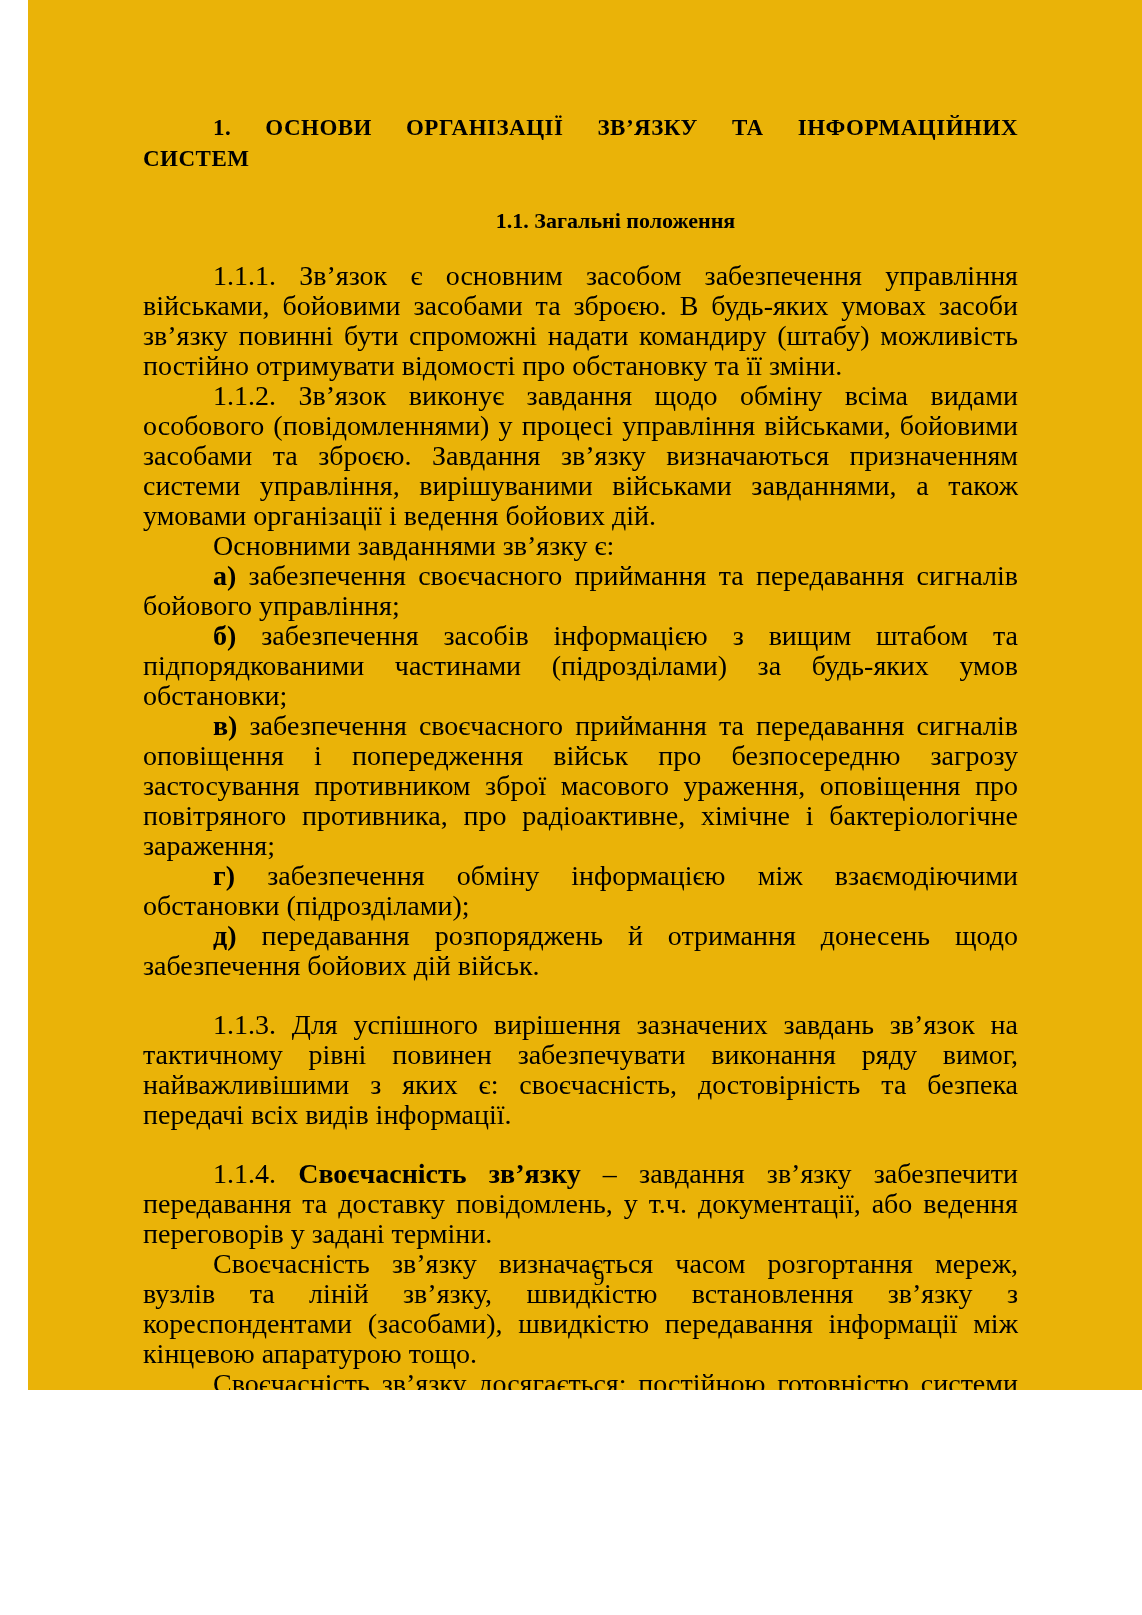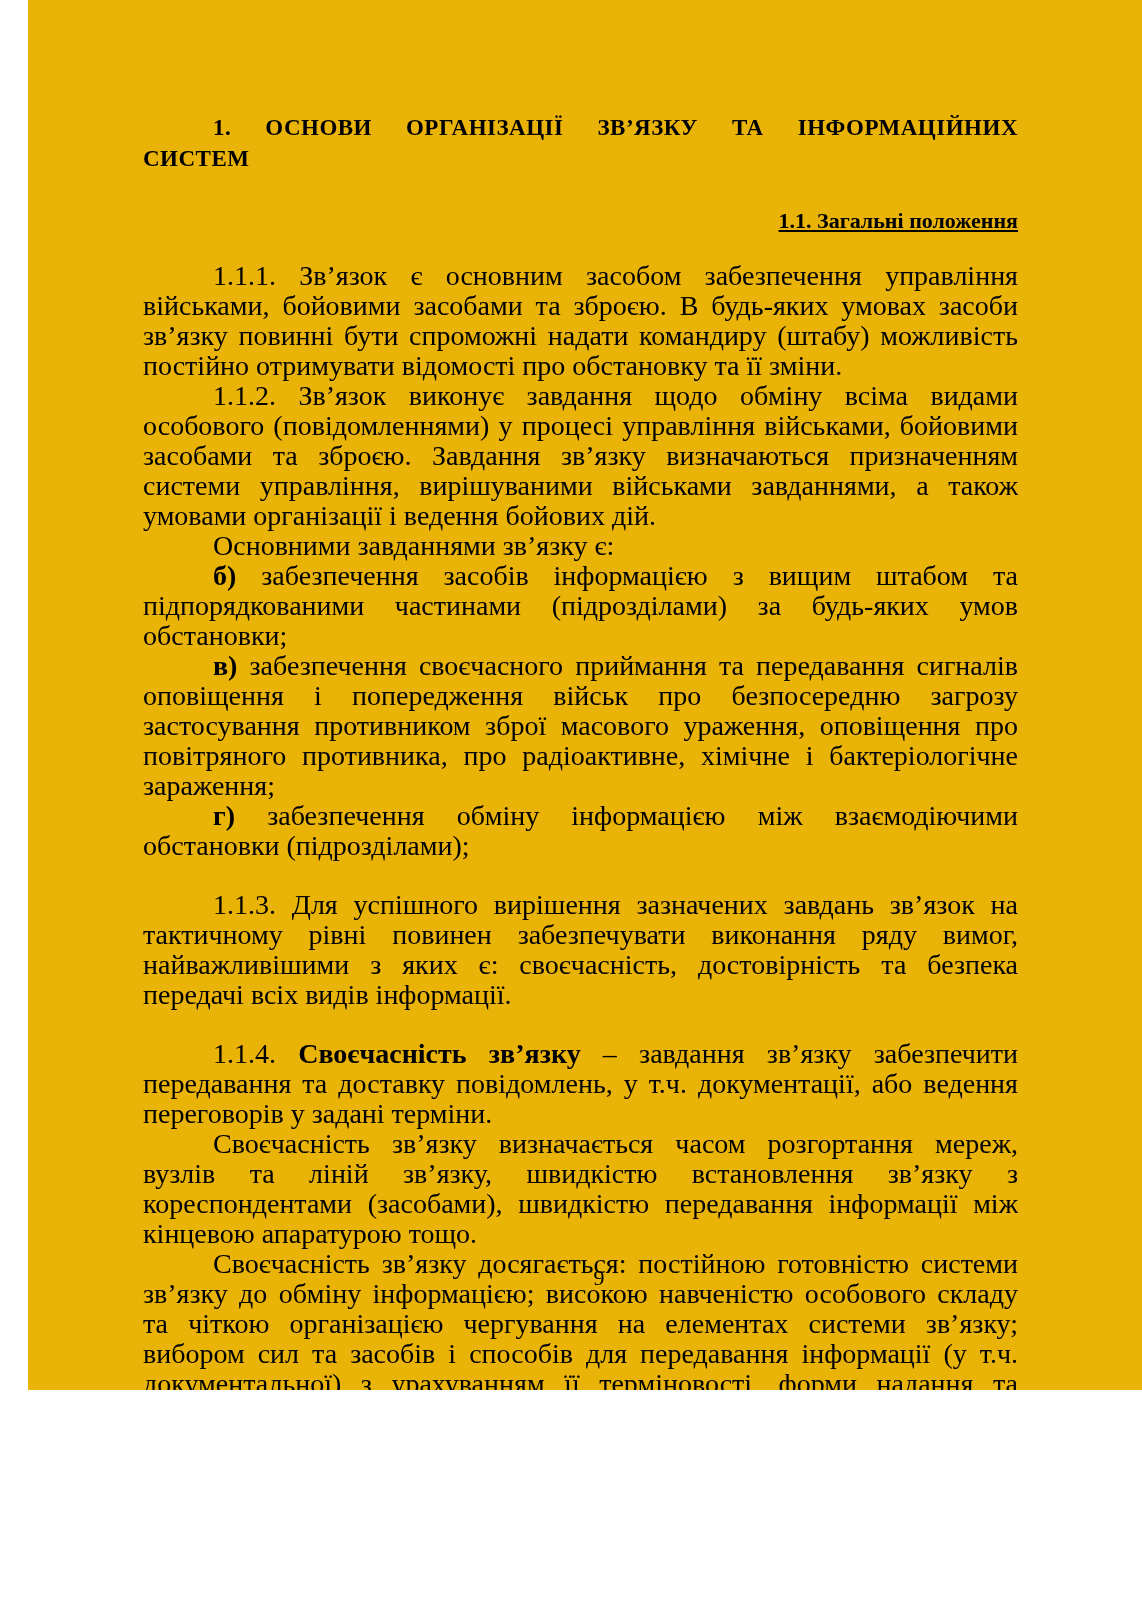--- a/index.html
+++ b/index.html
@@ -31,22 +31,21 @@
     text-indent: 70px;
     word-spacing: 14px;
     letter-spacing: 0.5px;
   }
   .section-heading {
     font-size: 22px;
     font-weight: bold;
     line-height: 29px;
     margin: 32px 0 26px 0;
     text-indent: 70px;
-    text-align: right;
-    text-decoration: underline;
+    text-align: center;
   }
   .par {
     font-size: 28px;
     line-height: 30px;
     margin: 0;
     text-align: justify;
     text-indent: 70px;
   }
   .par.spaced {
     margin-top: 29px;
@@ -73,27 +72,29 @@
     <h1 class="doc-title">1. ОСНОВИ ОРГАНІЗАЦІЇ ЗВ’ЯЗКУ ТА ІНФОРМАЦІЙНИХ СИСТЕМ</h1>
 
     <h2 class="section-heading">1.1. Загальні положення</h2>
 
     <p class="par">1.1.1. Зв’язок є основним засобом забезпечення управління військами, бойовими засобами та зброєю. В будь-яких умовах засоби зв’язку повинні бути спроможні надати командиру (штабу) можливість постійно отримувати відомості про обстановку та її зміни.</p>
 
     <p class="par">1.1.2. Зв’язок виконує завдання щодо обміну всіма видами особового (повідомленнями) у процесі управління військами, бойовими засобами та зброєю. Завдання зв’язку визначаються призначенням системи управління, вирішуваними військами завданнями, а також умовами організації і ведення бойових дій.</p>
 
     <p class="par">Основними завданнями зв’язку є:</p>
 
+    <p class="par"><b class="lead">а)</b><span> забезпечення своєчасного приймання та передавання сигналів бойового управління;</span></p>
 
     <p class="par"><b class="lead">б)</b><span> забезпечення засобів інформацією з вищим штабом та підпорядкованими частинами (підрозділами) за будь-яких умов обстановки;</span></p>
 
     <p class="par"><b class="lead">в)</b><span> забезпечення своєчасного приймання та передавання сигналів оповіщення і попередження військ про безпосередню загрозу застосування противником зброї масового ураження, оповіщення про повітряного противника, про радіоактивне, хімічне і бактеріологічне зараження;</span></p>
 
     <p class="par"><b class="lead">г)</b><span> забезпечення обміну інформацією між взаємодіючими обстановки (підрозділами);</span></p>
 
+    <p class="par"><b class="lead">д)</b><span> передавання розпоряджень й отримання донесень щодо забезпечення бойових дій військ.</span></p>
 
     <p class="par spaced">1.1.3. Для успішного вирішення зазначених завдань зв’язок на тактичному рівні повинен забезпечувати виконання ряду вимог, найважливішими з яких є: своєчасність, достовірність та безпека передачі всіх видів інформації.</p>
 
     <p class="par spaced"><span>1.1.4. </span><b class="lead">Своєчасність зв’язку</b><span> – завдання зв’язку забезпечити передавання та доставку повідомлень, у т.ч. документації, або ведення переговорів у задані терміни.</span></p>
 
     <p class="par">Своєчасність зв’язку визначається часом розгортання мереж, вузлів та ліній зв’язку, швидкістю встановлення зв’язку з кореспондентами (засобами), швидкістю передавання інформації між кінцевою апаратурою тощо.</p>
 
     <p class="par">Своєчасність зв’язку досягається: постійною готовністю системи зв’язку до обміну інформацією; високою навченістю особового складу та чіткою організацією чергування на елементах системи зв’язку; вибором сил та засобів і способів для передавання інформації (у т.ч. документальної) з урахуванням її терміновості, форми надання та обсягу; вибором способів організації зв’язку та кількості зв’язків на інформаційних напрямках залежно від їх важливості; дотриманням службовими особами органів військового управління порядку</p>
 
   </div>

